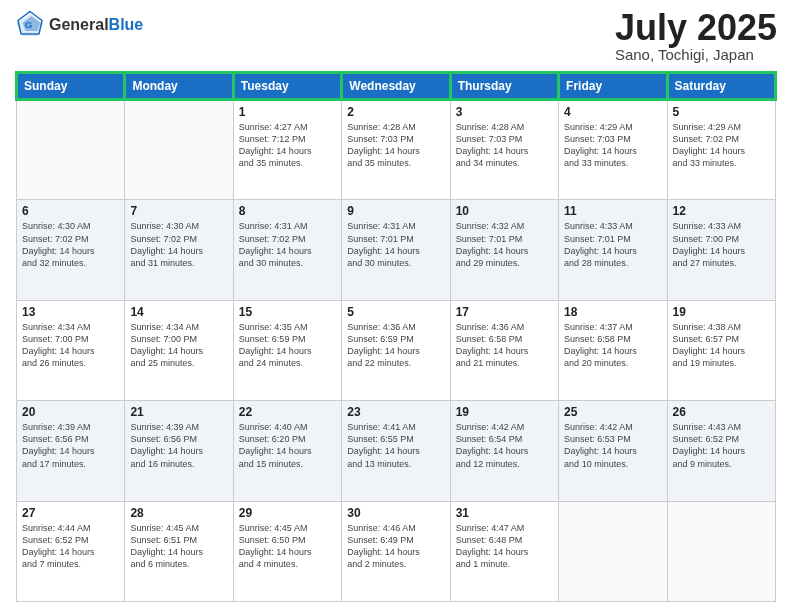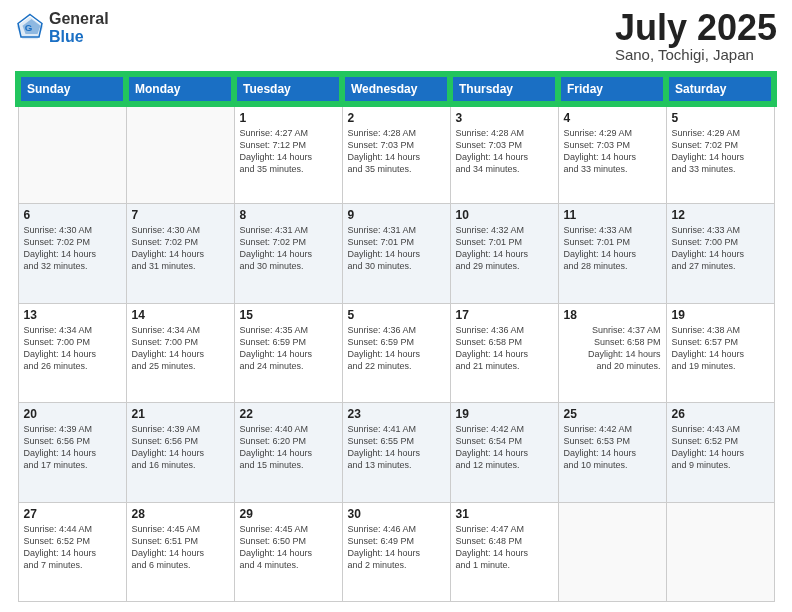--- a/index.html
+++ b/index.html
@@ -23,21 +23,21 @@
       align-items: flex-start;
       margin-bottom: 8px;
     }
     .logo {
       display: flex;
       align-items: center;
       gap: 4px;
     }
     .logo-text {
       display: flex;
-      flex-direction: column;
+      flex-direction: row;
       line-height: 1.1;
     }
     .logo-general {
       font-size: 16px;
       font-weight: bold;
       color: #333;
     }
     .logo-blue {
       font-size: 16px;
       font-weight: bold;
@@ -67,21 +67,21 @@
       width: 100%;
       table-layout: fixed;
     }
     .calendar th {
       background-color: #1a6fc4;
       color: #fff;
       text-align: left;
       padding: 5px 6px;
       font-size: 12px;
       font-weight: bold;
-      border: 6px solid #22c55e;
+      border: 3px solid #22c55e;
     }
     .calendar td {
       vertical-align: top;
       border: 1px solid #ccc;
       padding: 4px 5px;
       font-size: 9.5px;
       color: #333;
       height: 80px;
       width: 113px;
     }
@@ -261,21 +261,21 @@
           </td>
           <td>
             <span class="day-number">17</span>
             <div class="day-info" style="white-space: pre-line;">Sunrise: 4:36 AM
 Sunset: 6:58 PM
 Daylight: 14 hours
 and 21 minutes.</div>
           </td>
           <td>
             <span class="day-number">18</span>
-            <div class="day-info" style="white-space: pre-line; text-align: right;">Sunrise: 4:37 AM
+            <div class="day-info" style="white-space: pre-line;">Sunrise: 4:37 AM
 Sunset: 6:58 PM
 Daylight: 14 hours
 and 20 minutes.</div>
           </td>
           <td>
             <span class="day-number">19</span>
             <div class="day-info" style="white-space: pre-line;">Sunrise: 4:38 AM
 Sunset: 6:57 PM
 Daylight: 14 hours
 and 19 minutes.</div>

